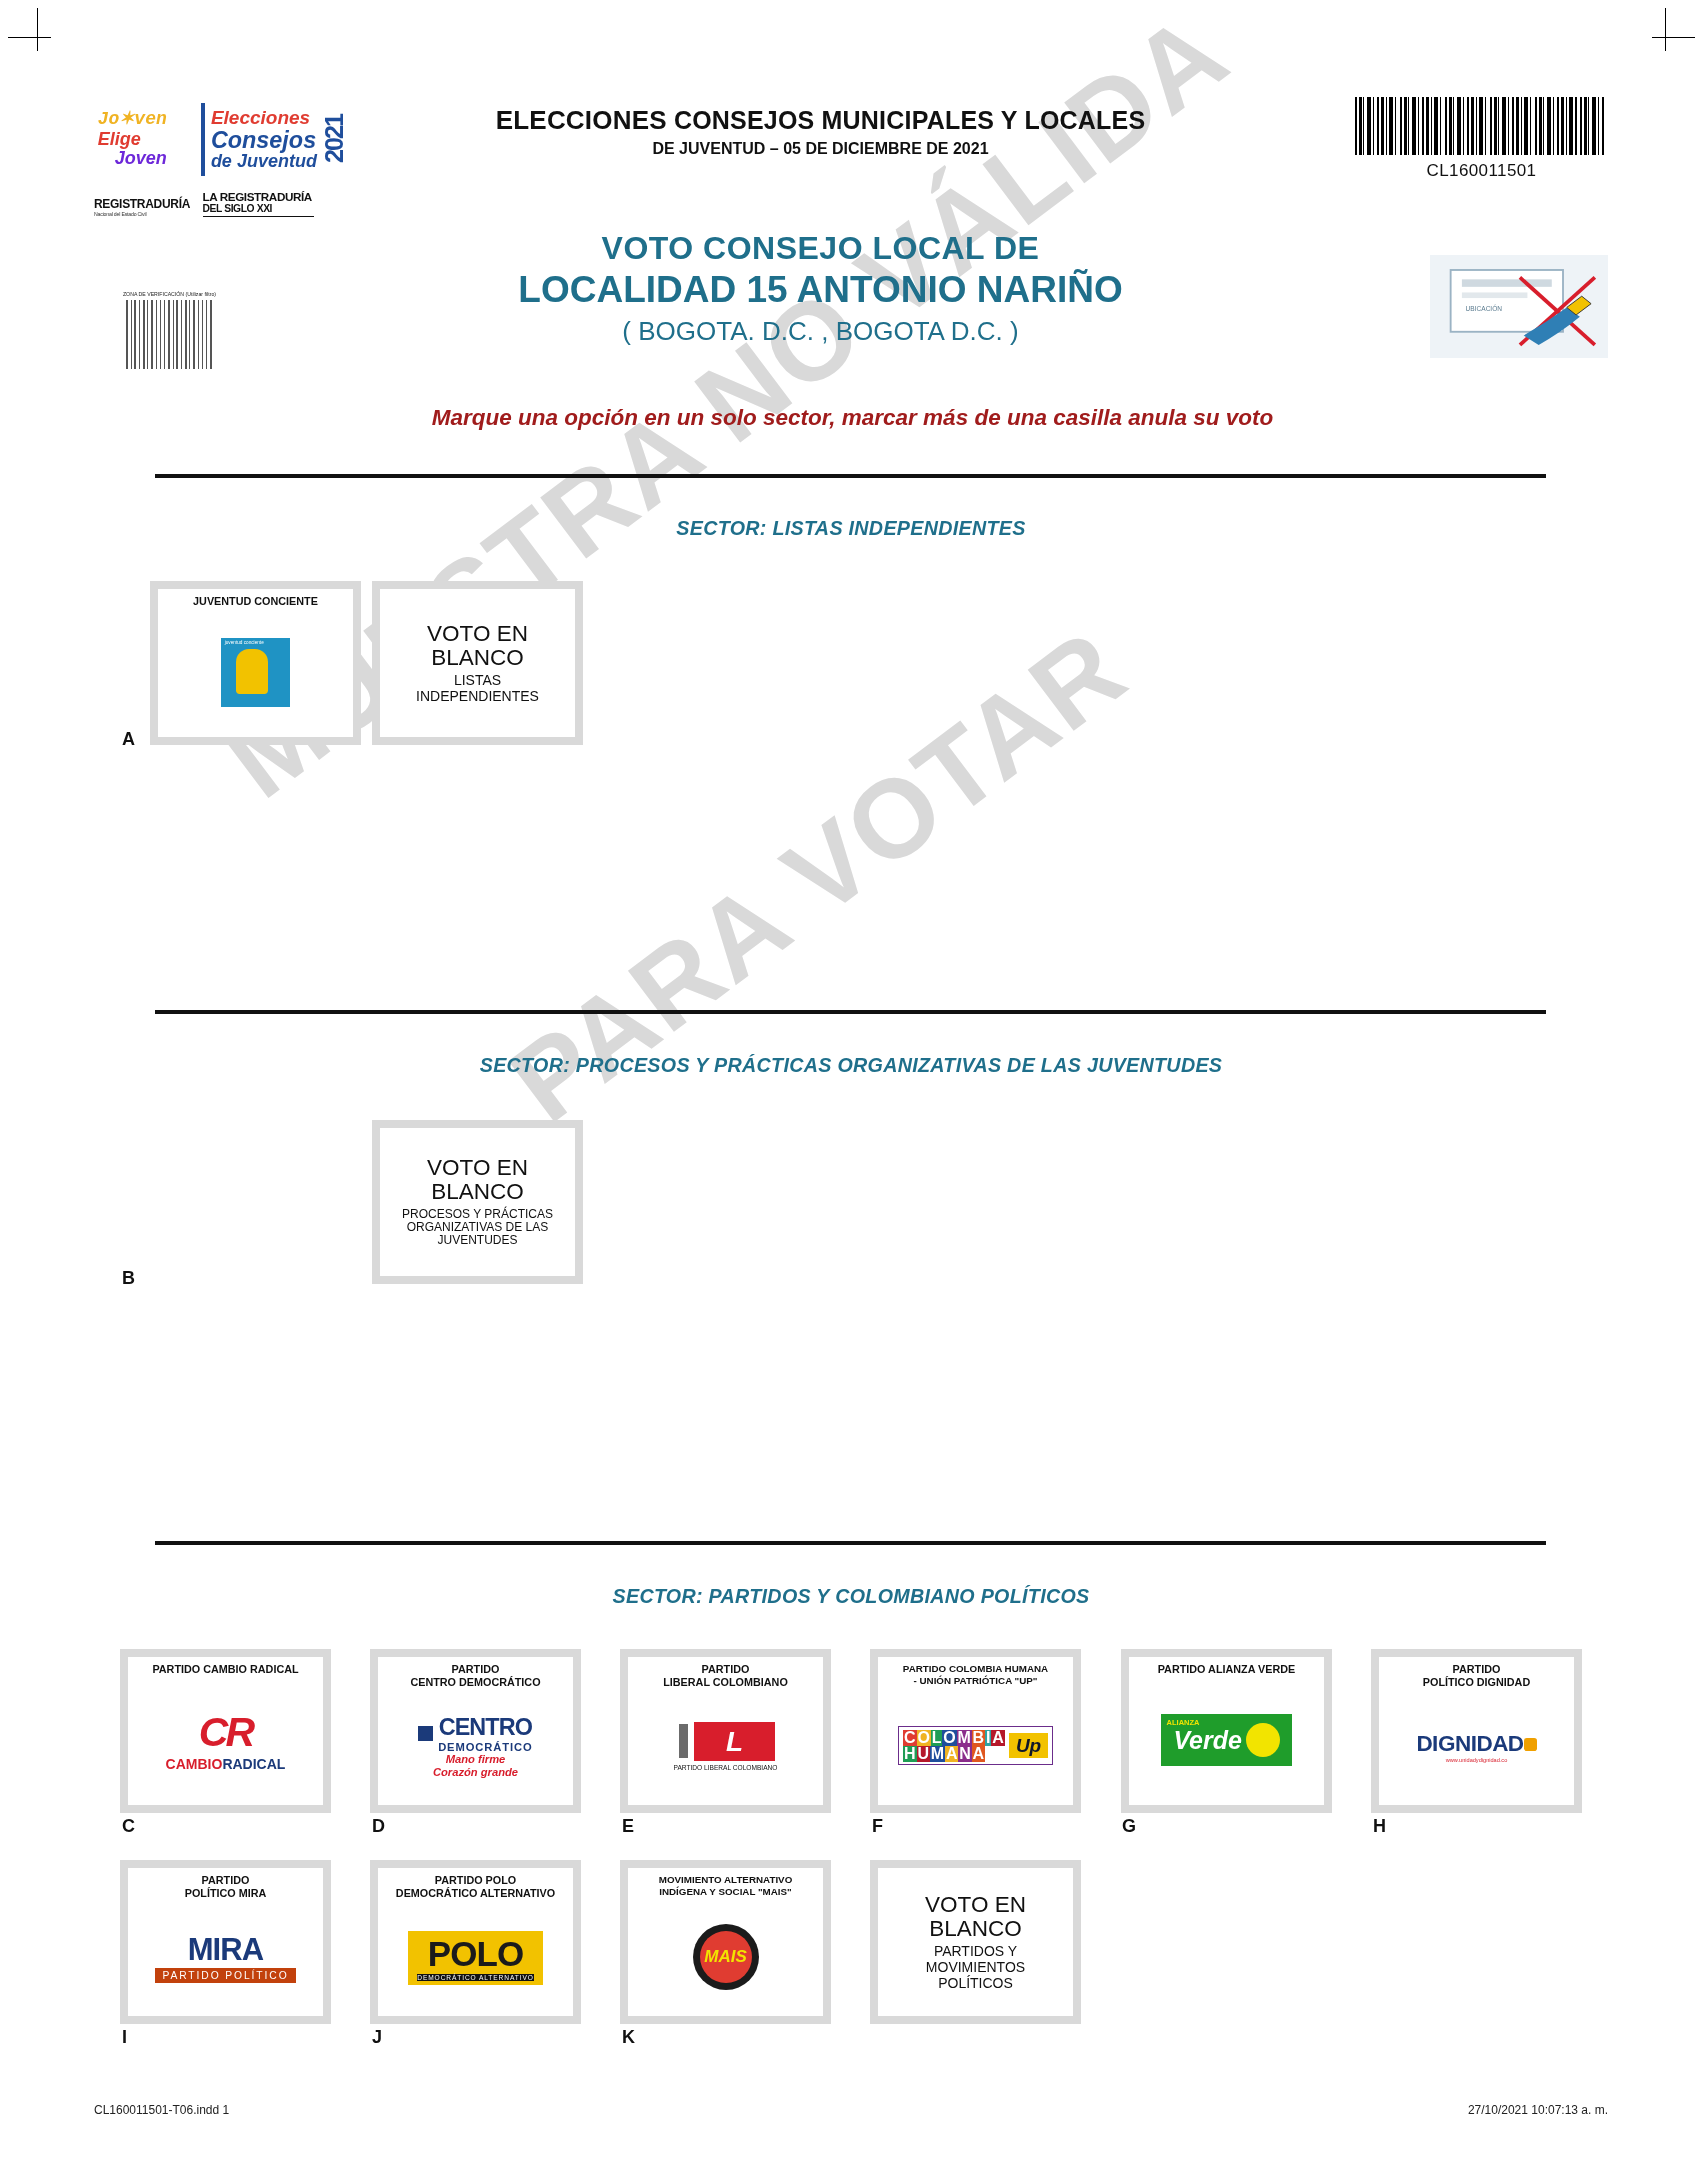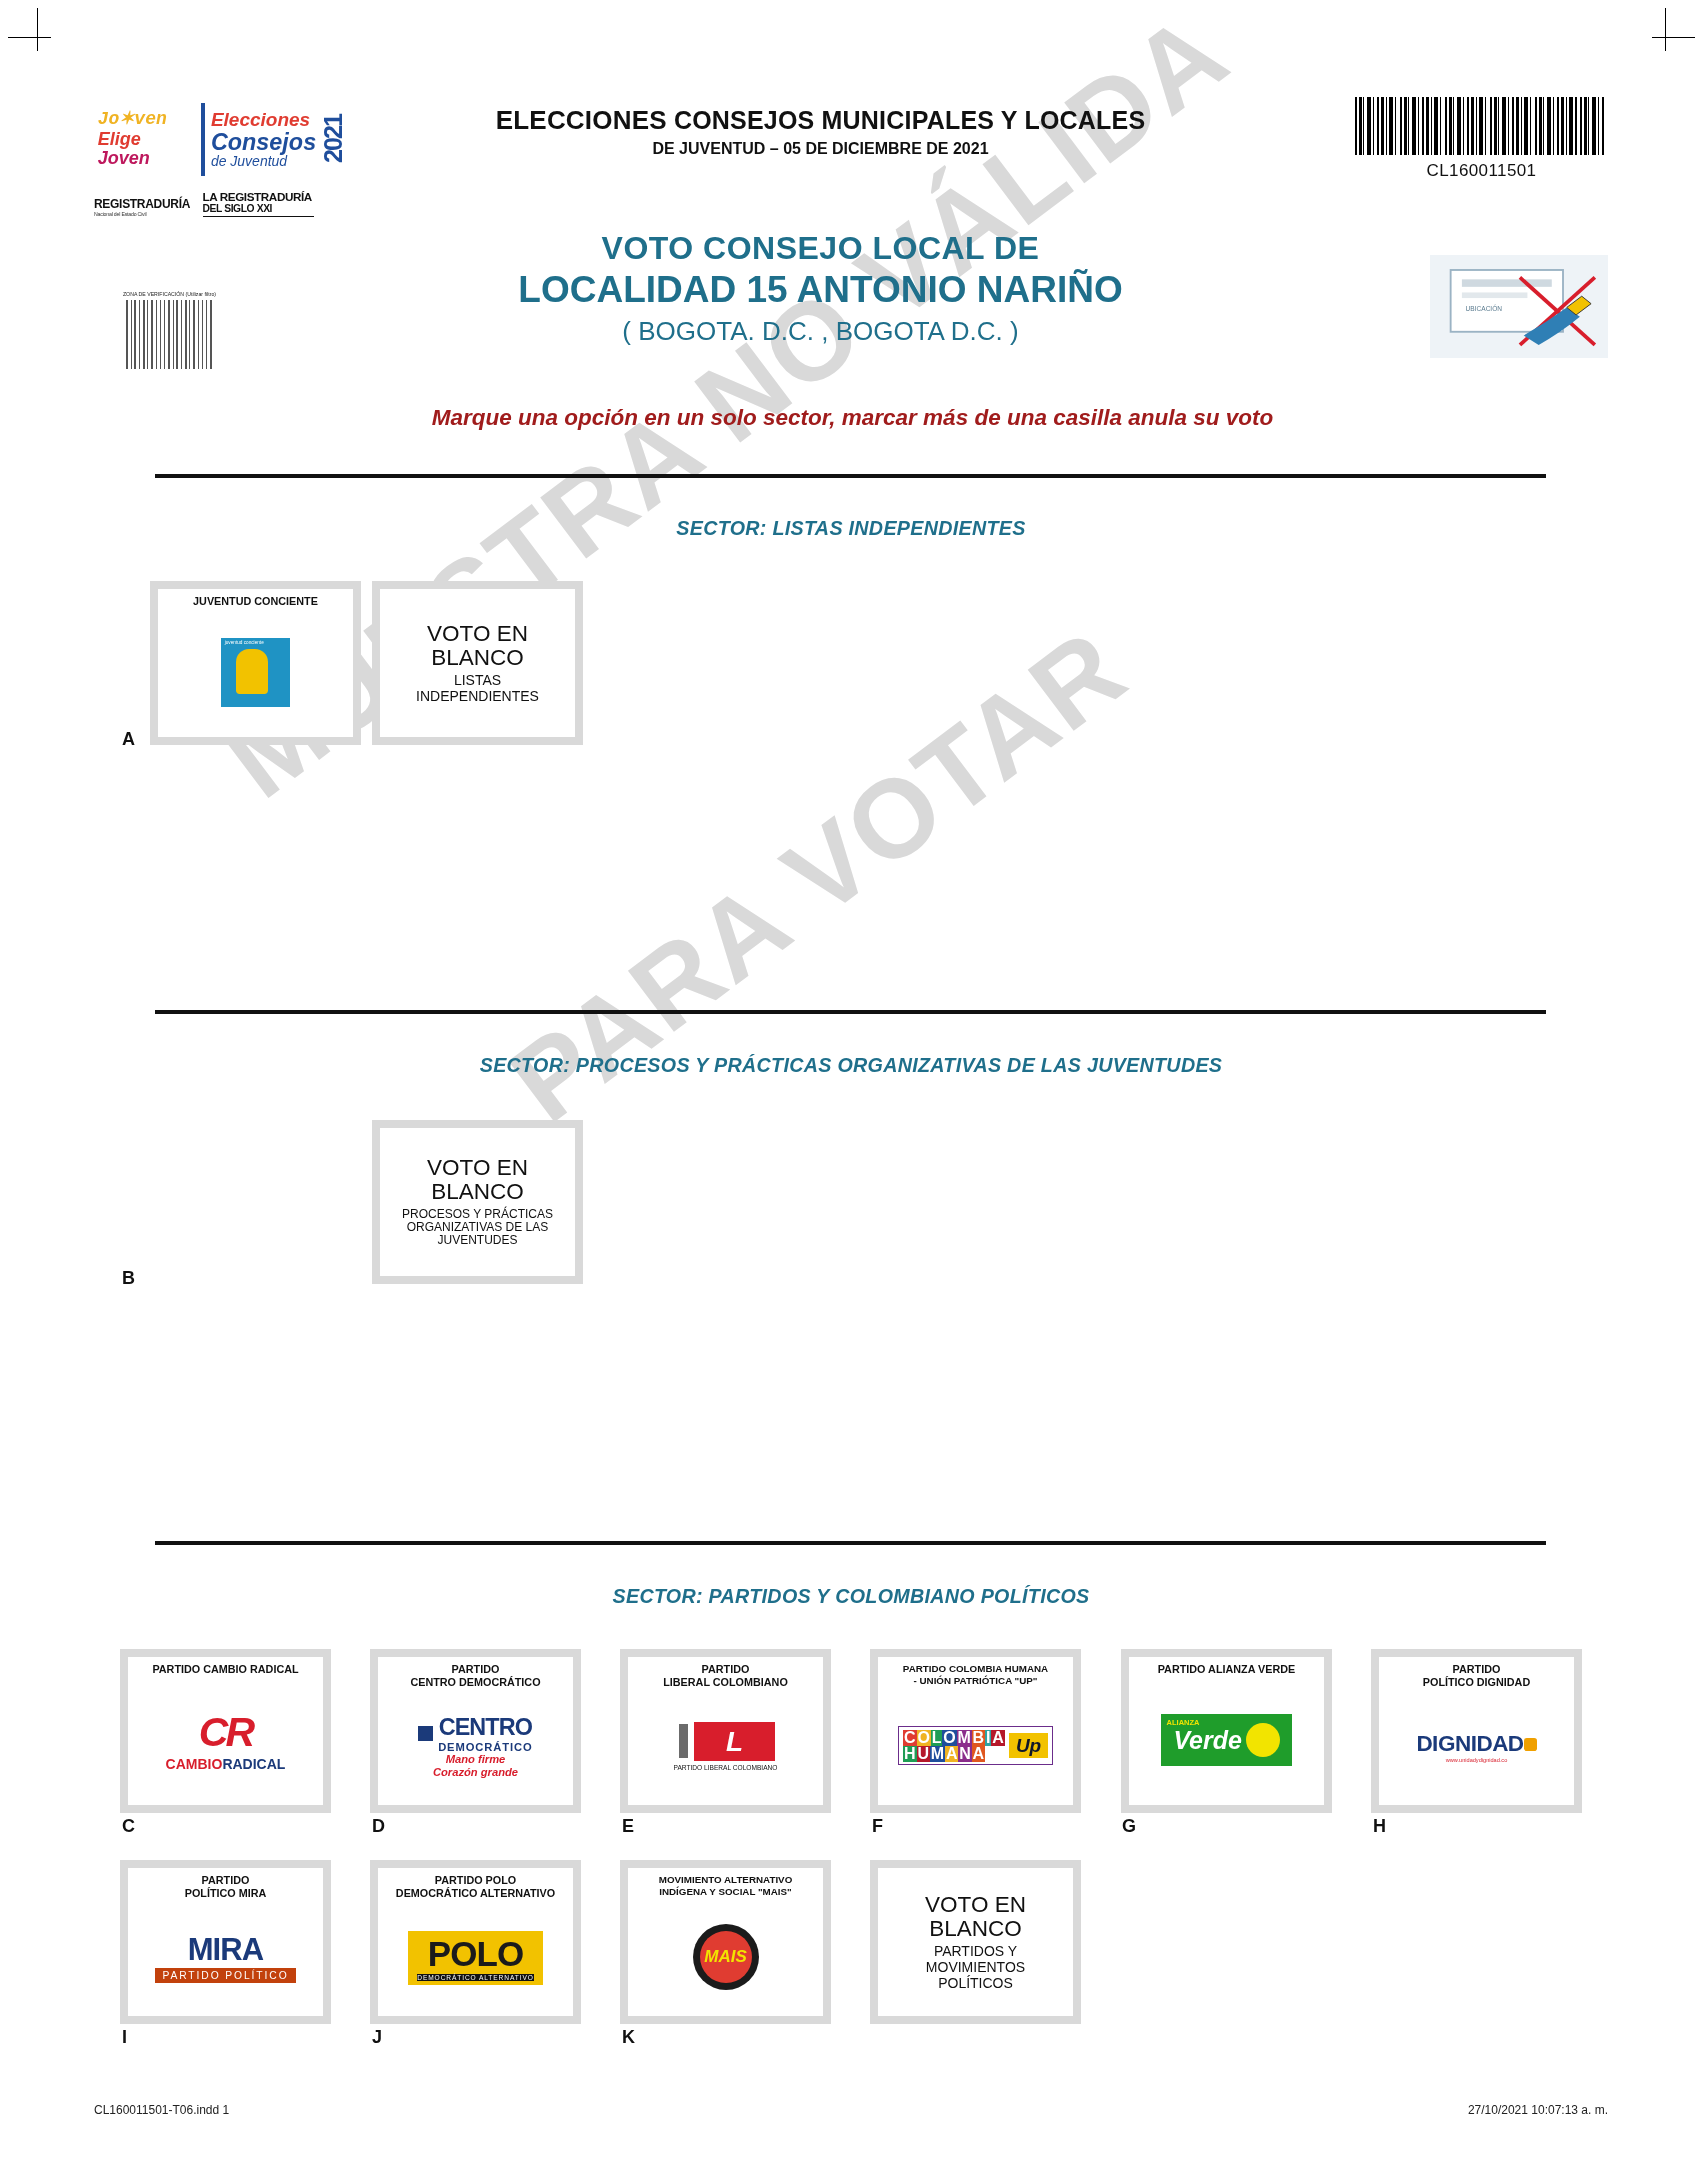--- a/index.html
+++ b/index.html
@@ -37,27 +37,27 @@
   
   .logo-block { position:absolute; left:94px; top:103px; width:258px; height:131px; }
   .logo-main { display:flex; align-items:stretch; height:73px; }
   .logo-jej {
     width:101px; background:#ffffff; display:flex; flex-direction:column;
     justify-content:center; align-items:flex-start; padding-left:3.7px; box-sizing:border-box;
   }
   .logo-jej span { font-weight:bold; font-size:18px; line-height:1.08; font-style:italic; }
   .jej-1 { color:#f0b323;font-family:Liberation Mono, monospace; }
   .jej-2 { color:#e03c31; }
-  .jej-3 { color:#be185d; }
+  .jej-3 { color:#6d28d9;margin-left:17px; }
   .logo-bar { width:4.7px; background:#1f4e9c; margin:0 5.6px; }
   .logo-cons { flex:1; display:flex; align-items:center; }
   .logo-cons-text { display:flex; flex-direction:column; line-height:1.05; }
   .lc1 { color:#e03c31; font-weight:bold; font-size:19px; font-style:italic; }
   .lc2 { color:#1f4e9c; font-weight:bold; font-size:23.4px; font-style:italic; }
-  .lc3 { color:#1f4e9c; font-weight:normal; font-size:14px; font-style:italic; }
+  .lc3 { color:#1f4e9c; font-weight:bold; font-size:18px; font-style:italic; }
   .logo-year {
     writing-mode:vertical-rl; text-orientation:mixed; transform:rotate(180deg);
     color:#1f4e9c; font-weight:bold; font-size:25px; letter-spacing:-1.9px; margin-left:2.8px;
   }
   .logo-sub { display:flex; align-items:flex-end; margin-top:9.4px; }
   .reg-logo { width:101px; }
   .reg-name { font-weight:bold; font-size:12px; color:#111; letter-spacing:-0.3px;margin-top:12px; }
   .reg-sub { font-size:5.2px; color:#333; letter-spacing:-0.2px; }
   .reg-right { flex:1; padding-left:7.5px; }
   .reg-r1 { font-weight:bold; font-size:11.7px; color:#111; letter-spacing:-0.4px; }

